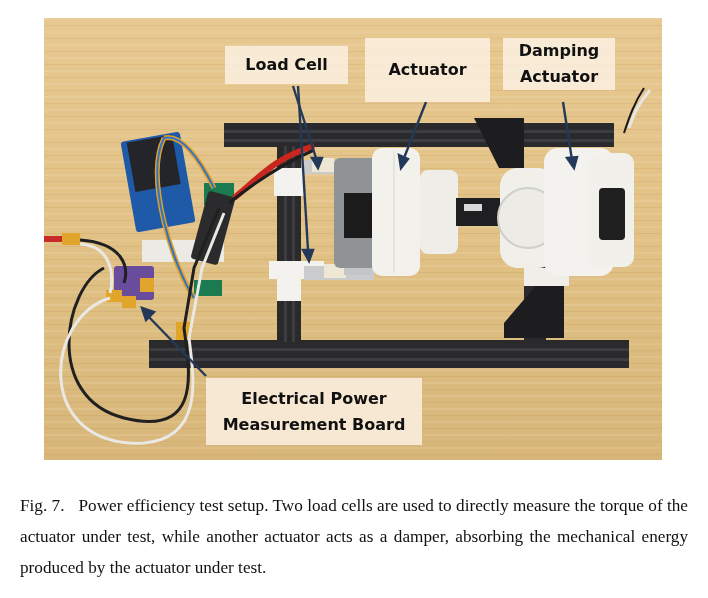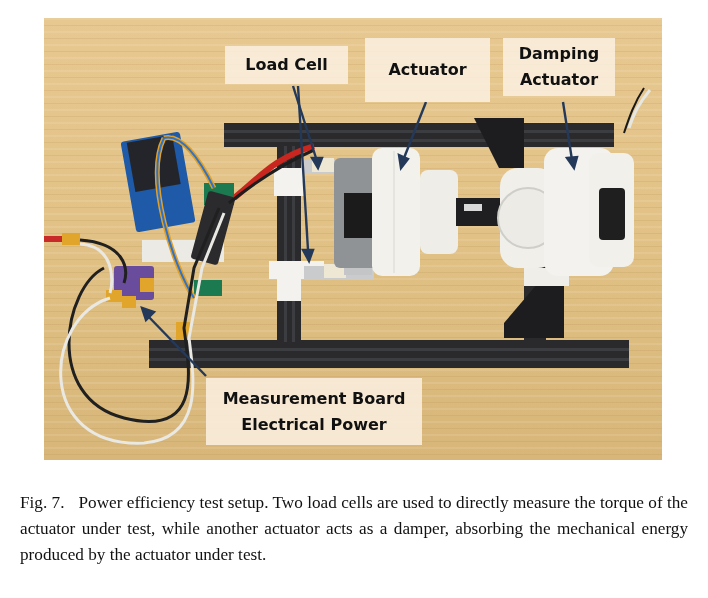--- a/index.html
+++ b/index.html
@@ -24,21 +24,21 @@
     font-size:16px;
     line-height:26px;
     text-align:center;
     box-sizing:border-box;
     display:flex; flex-direction:column; justify-content:center; align-items:center;font-weight:bold;
   }
   .caption {
     position:absolute; left:20px; top:490px; width:668px;
     font-family:"Liberation Serif", serif;
     font-size:17.2px;
-    line-height:26px;
+    line-height:31px;
     color:#111;
     text-align:justify;
   }
   .caption .fig-num { margin-right:14px; }
 </style>
 </head>
 <body>
 
 <div class="figure-photo">
   <svg class="photo-svg" width="618" height="442" viewBox="0 0 618 442">
@@ -144,25 +144,25 @@
       <polygon points="98,290 110,294 102,302"></polygon>
     </g>
   </svg>
 
   <div class="label-box" style="left:181px; top:28px; width:123px; height:38px;">
     <span>Load Cell</span>
   </div>
   <div class="label-box" style="left:321px; top:20px; width:125px; height:64px;">
     <span>Actuator</span>
   </div>
-  <div class="label-box" style="left:459px; top:20px; width:112px; height:58px;text-align:center;">
+  <div class="label-box" style="left:459px; top:20px; width:112px; height:52px;text-align:center;">
     <span>Damping</span>
     <span>Actuator</span>
   </div>
   <div class="label-box" style="left:162px; top:360px; width:216px; height:67px;">
+    <span>Electrical Power</span>
     <span>Measurement Board</span>
-    <span>Electrical Power</span>
   </div>
 </div>
 
 <div class="caption">
   <span class="fig-num">Fig. 7.</span><span>Power efficiency test setup. Two load cells are used to directly measure the torque of the actuator under test, while another actuator acts as a damper, absorbing the mechanical energy produced by the actuator under test.</span>
 </div>
 
 </body></html>

